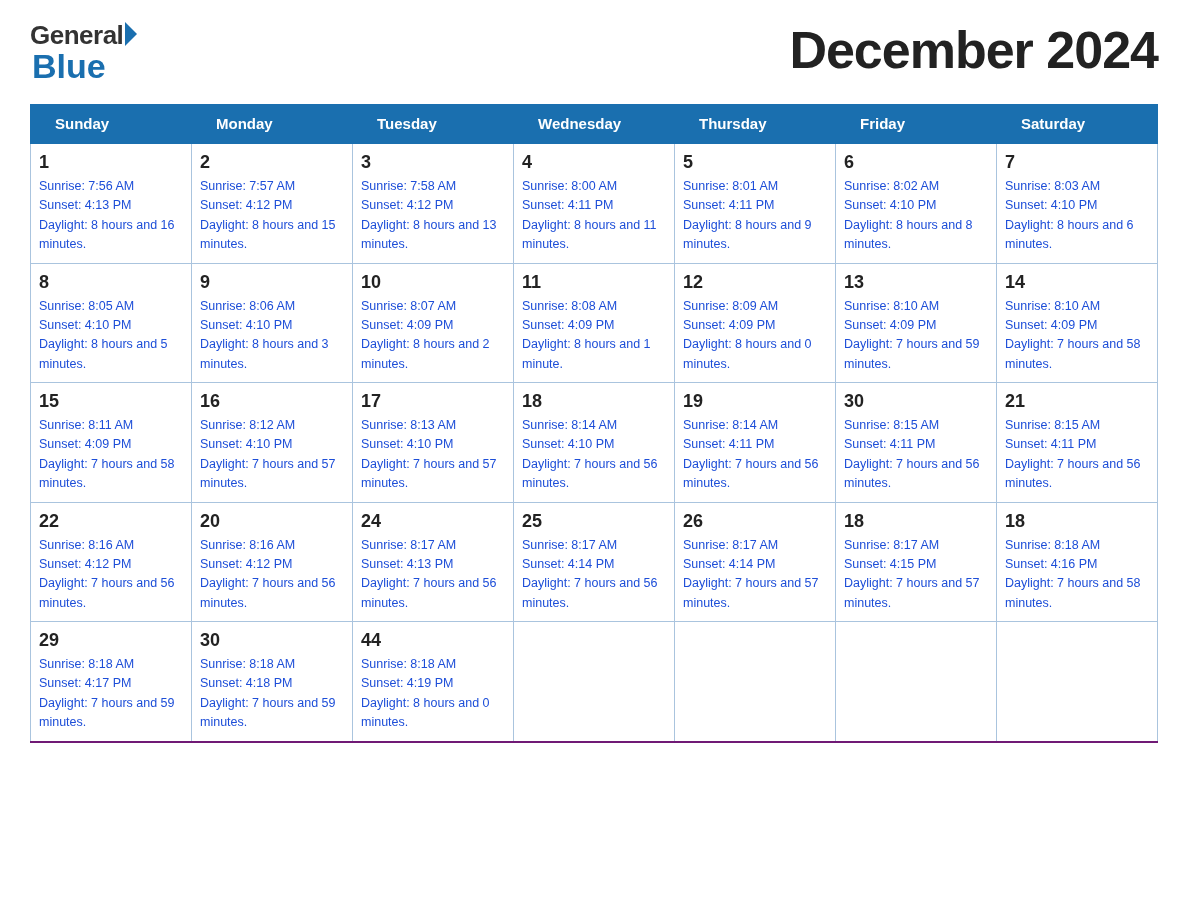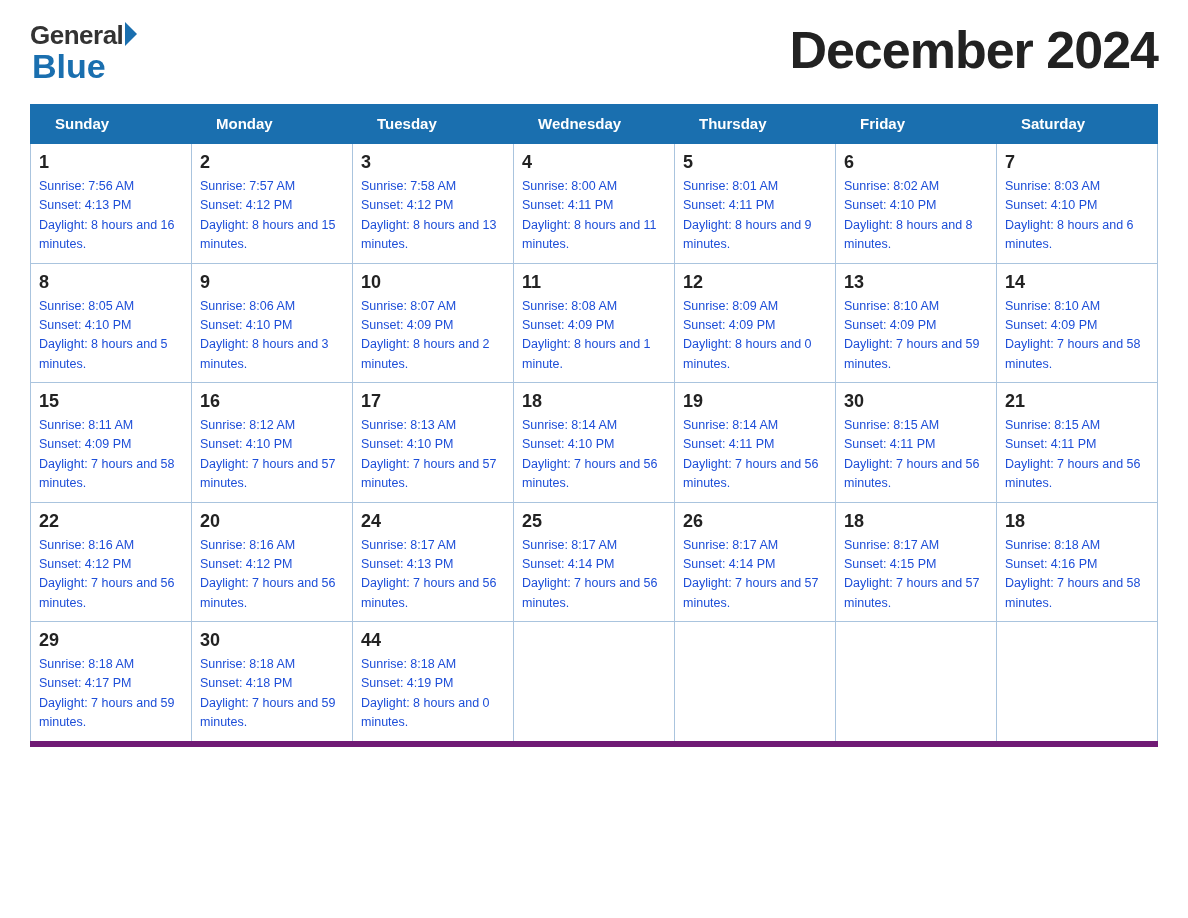--- a/index.html
+++ b/index.html
@@ -87,21 +87,21 @@
       color: #222;
       margin-bottom: 4px;
     }
     .day-info {
       font-size: 12.5px;
       color: #1d4ed8;
       line-height: 1.55;
     }
     tr:first-child td { border-top: 2px solid #1a6faf; }
     tbody tr td { border-bottom: 1px solid #aac4de; }
-    tbody tr:last-child td { border-bottom: 6px solid #701a75; }
+    tbody tr:last-child td { border-bottom: 2px solid #701a75; }
     .logo-row {
       display: flex;
       align-items: center;
     }
   </style>
 </head>
 <body>
 
 <div class="header">
   <div class="logo">

